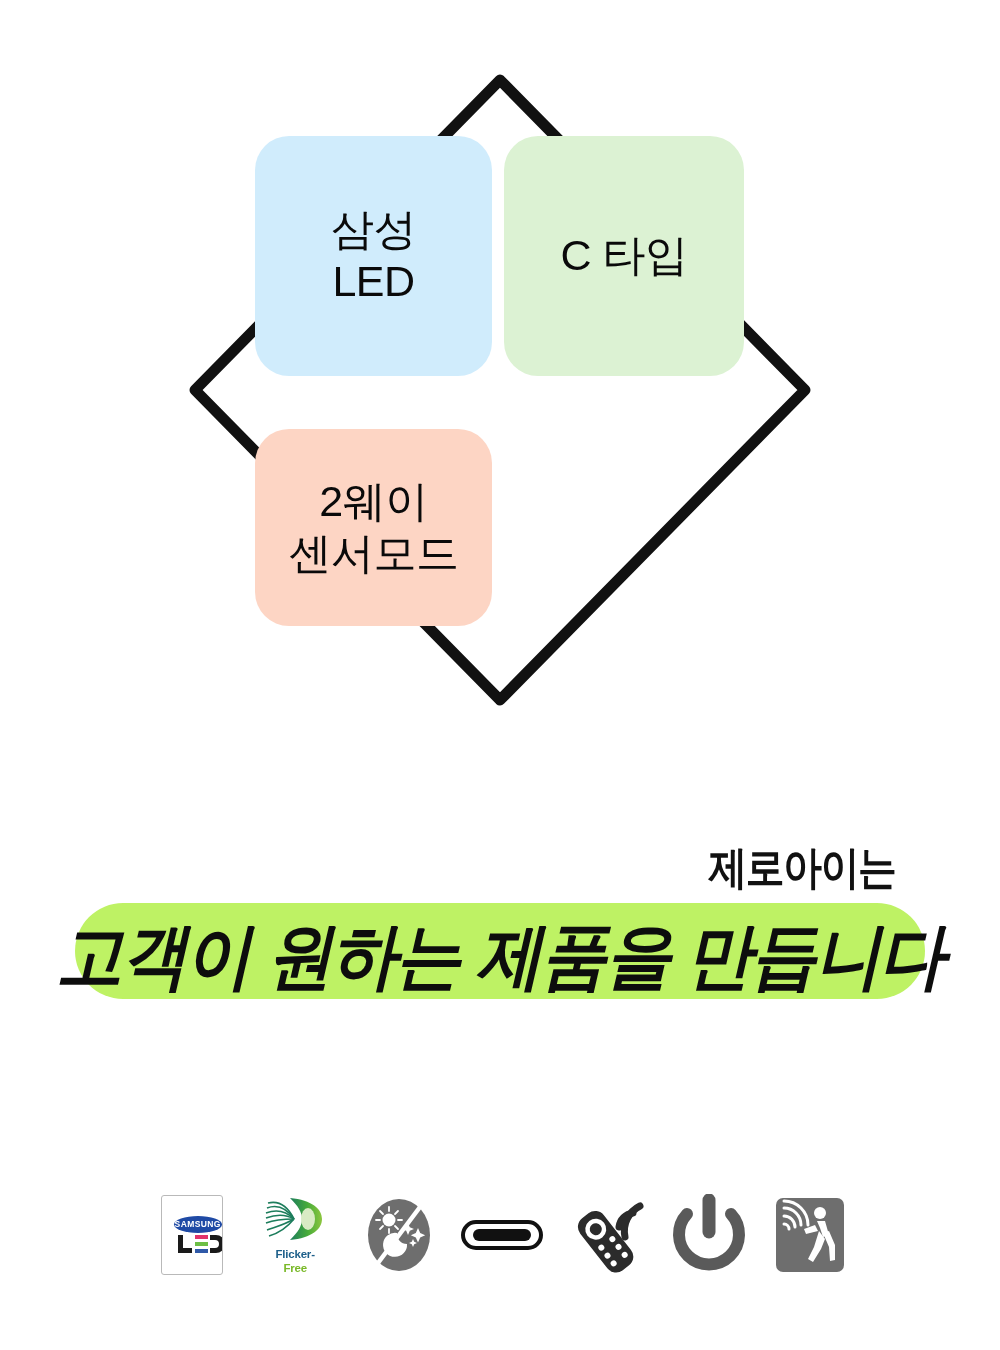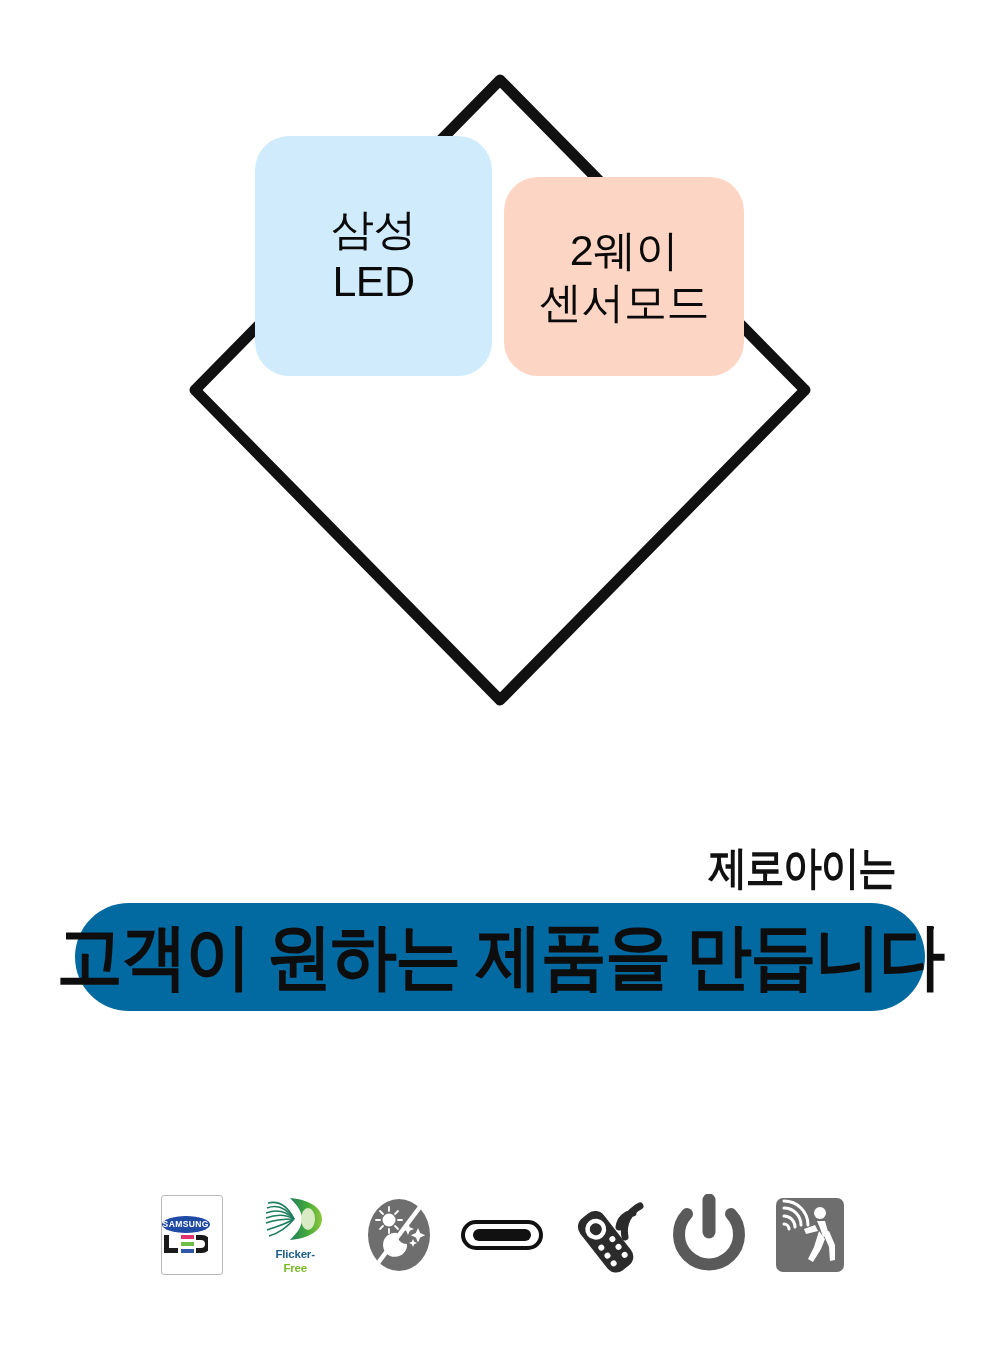--- a/index.html
+++ b/index.html
@@ -78,23 +78,24 @@
     letter-spacing: -1.5px;
     transform: scaleX(0.86);
     transform-origin: right center;
     white-space: nowrap;
   }
   #tagline-pill {
     position: absolute;
     left: 75px;
     top: 83px;
     width: 850px;
-    height: 108px;
-    background: #0369a1;
+    height: 96px;
+    background: #bef264;
     border-radius: 54px;
+    font-style: italic;
   }
   #tagline-text {
     position: absolute;
     left: 0;
     top: 0;
     width: 850px;
     height: 108px;
     display: flex;
     align-items: center;
     justify-content: center;
@@ -133,21 +134,21 @@
 
   
   .samsung-badge {
     width: 60px;
     height: 78px;
     border: 1.5px solid #b9b9b9;
     border-radius: 3px;
     background: #ffffff;
     display: flex;
     flex-direction: column;
-    align-items: flex-start;
+    align-items: flex-end;
     justify-content: center;
     gap: 0;
   }
   .samsung-oval {
     width: 48px;
     height: 17px;
     border-radius: 50%;
     background: #1f4aa5;
     color: #ffffff;
     font-size: 8.5px;
@@ -178,20 +179,23 @@
     <path d="M 500 80 L 805 390 L 500 700 L 195 390 Z" fill="none" stroke="#111111" stroke-width="11" stroke-linejoin="round" stroke-linecap="round"></path>
   </svg>
 
   <div class="feature-grid">
 
     <div class="feature-card" style="background:#d0ecfc;">
       <span class="feature-label">삼성
 LED</span>
     </div>
 
+    <div class="feature-card" style="background:#dcf2d3;">
+      <span class="feature-label">C 타입</span>
+    </div>
 
     <div class="feature-card" style="background:#fdd5c4;margin-top:41px;">
       <span class="feature-label">2웨이
 센서모드</span>
     </div>
 
 
   </div>
 </div>
 

